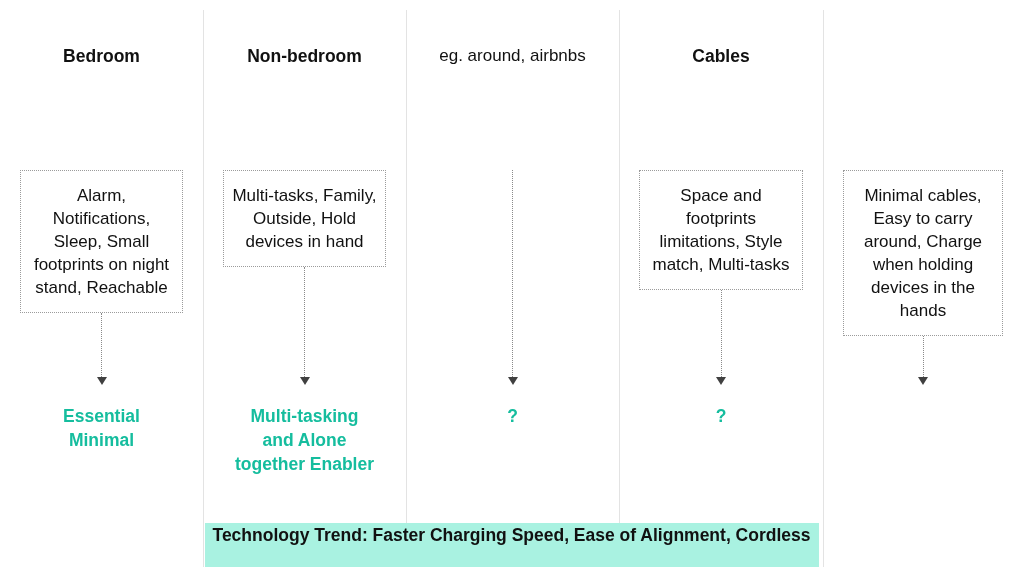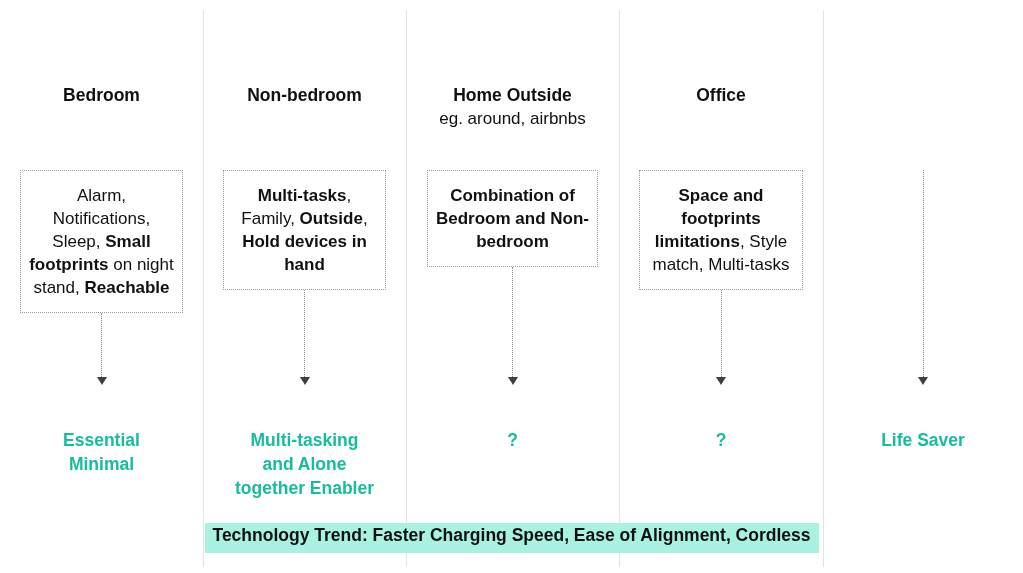--- a/index.html
+++ b/index.html
@@ -21,65 +21,63 @@
     grid-template-columns:203px 203px 213px 204px 200px;
   }
   .column{position:relative;height:100%;}
   .header{
     position:absolute;top:44px;left:0;right:0;
     text-align:center;
   }
   .title{
     font-size:17.5px;font-weight:700;line-height:24px;
     white-space:pre-line;
-    margin-top:39px;
   }
   .subtitle{
     font-size:17px;font-weight:400;line-height:23px;
   }
   .flow{
     position:absolute;top:170px;height:215px;left:0;right:0;
     display:flex;flex-direction:column;align-items:center;
   }
   .box{
     width:80%;box-sizing:border-box;
     border:1.5px dotted var(--box_border,#9b9b9b);
     padding:13px 6px;
     text-align:center;
     font-size:17px;line-height:23px;
     background:#ffffff;
   }
-  .box .b{font-weight:700;}
+  .box .b{font-weight:400;}
   .arrow{
     flex:1;display:flex;flex-direction:column;align-items:center;
     min-height:18px;
   }
   .arrow-line{
     flex:1;width:0;
     border-left:1.5px dotted var(--arrow,#8a8a8a);
   }
   .arrow-head{
     width:0;height:0;
     border-left:5px solid transparent;
     border-right:5px solid transparent;
     border-top:8px solid var(--arrowhead,#404040);
   }
   .label{
     position:absolute;top:404px;left:0;right:0;
     text-align:center;
     color:var(--accent,#15bd9e);
     font-size:17.5px;font-weight:700;line-height:24px;
     white-space:pre-line;
-    margin-top:24px;
   }
   .trend{
     position:absolute;top:523px;left:50%;
     transform:translateX(-50%);
     background:var(--highlight,#a9f2e1);
-    padding:2px 8px 7px 8px;
+    padding:2px 8px 21px 8px;
     font-size:17.5px;font-weight:700;
     white-space:nowrap;
   }
 </style>
 </head>
 <body>
 
 <div class="canvas">
 
   <div class="divider" style="left:203px"></div>
@@ -117,56 +115,54 @@
           <div class="arrow-head"></div>
         </div>
       </div>
       <div class="label">Multi-tasking
 and Alone
 together Enabler</div>
     </div>
 
     <div class="column">
       <div class="header">
-        <div class="title">Home Outside</div>
         <div class="subtitle">eg. around, airbnbs</div>
       </div>
       <div class="flow">
-        <div class="box"><span class="b">Combination of Bedroom and Non-bedroom</span></div>
         <div class="arrow">
           <div class="arrow-line"></div>
           <div class="arrow-head"></div>
         </div>
       </div>
       <div class="label">?</div>
     </div>
 
     <div class="column">
       <div class="header">
-        <div class="title">Office</div>
+        <div class="title">Cables</div>
         <div class="subtitle"></div>
       </div>
       <div class="flow">
         <div class="box"><span class="b">Space and footprints limitations</span><span>, Style match, Multi-tasks</span></div>
         <div class="arrow">
           <div class="arrow-line"></div>
           <div class="arrow-head"></div>
         </div>
       </div>
       <div class="label">?</div>
     </div>
 
     <div class="column">
       <div class="flow">
+        <div class="box"><span class="b">Minimal cables</span><span>, Easy to carry around, Charge when holding devices in the hands</span></div>
         <div class="arrow">
           <div class="arrow-line"></div>
           <div class="arrow-head"></div>
         </div>
       </div>
-      <div class="label">Life Saver</div>
     </div>
 
   </div>
 
   <div class="trend">
     <span>Technology Trend: Faster Charging Speed, Ease of Alignment, Cordless</span>
   </div>
 
 </div>
 

